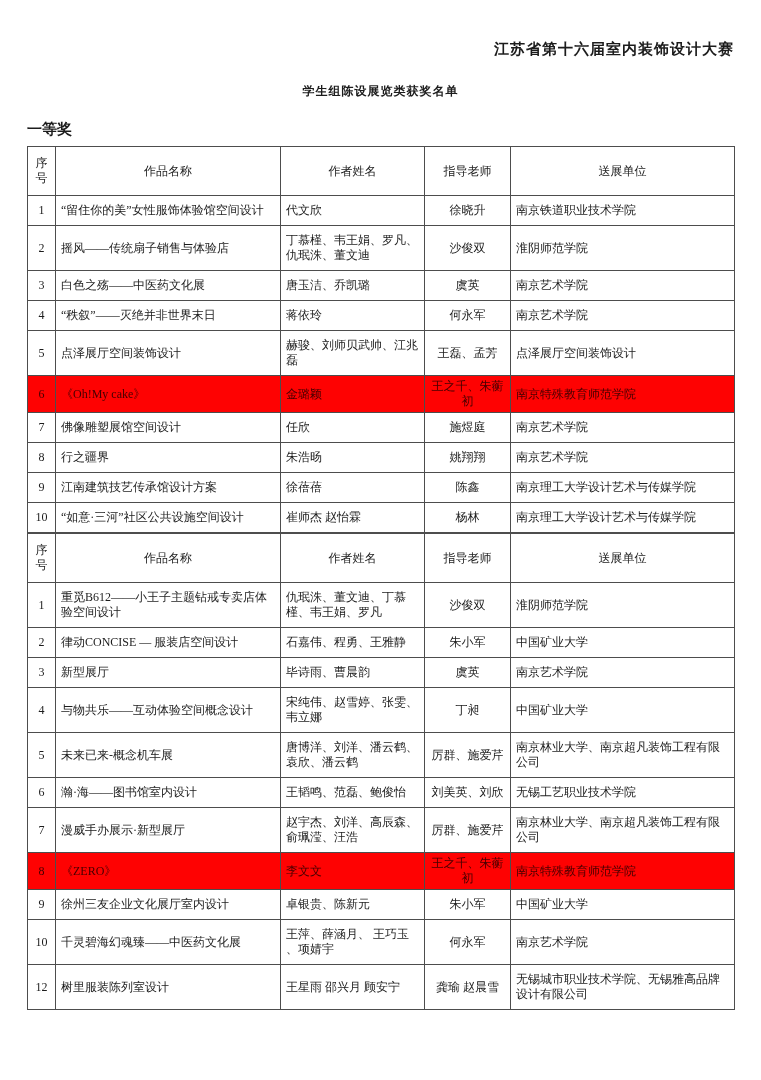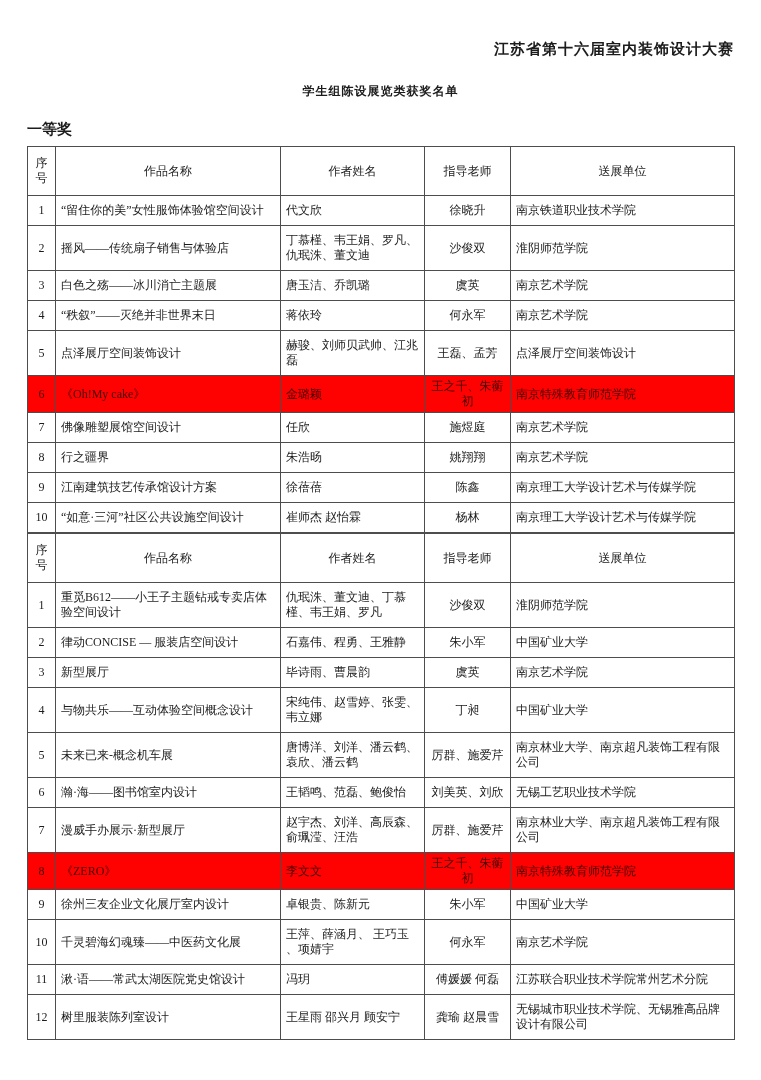--- a/index.html
+++ b/index.html
@@ -89,21 +89,21 @@
           </tr>
           <tr>
             <td class="cell-no">2</td>
             <td class="cell-title">摇风——传统扇子销售与体验店</td>
             <td class="cell-authors">丁慕槿、韦王娟、罗凡、仇珉洙、董文迪</td>
             <td class="cell-teachers">沙俊双</td>
             <td class="cell-unit">淮阴师范学院</td>
           </tr>
           <tr>
             <td class="cell-no">3</td>
-            <td class="cell-title">白色之殇——冰川消亡主题展</td>
+            <td class="cell-title">白色之殇——中医药文化展</td>
             <td class="cell-authors">唐玉洁、乔凯璐</td>
             <td class="cell-teachers">虞英</td>
             <td class="cell-unit">南京艺术学院</td>
           </tr>
           <tr>
             <td class="cell-no">4</td>
             <td class="cell-title">“秩叙”——灭绝并非世界末日</td>
             <td class="cell-authors">蒋依玲</td>
             <td class="cell-teachers">何永军</td>
             <td class="cell-unit">南京艺术学院</td>
@@ -237,27 +237,20 @@
             <td class="cell-unit">中国矿业大学</td>
           </tr>
           <tr>
             <td class="cell-no">10</td>
             <td class="cell-title">千灵碧海幻魂臻——中医药文化展</td>
             <td class="cell-authors">王萍、薛涵月、 王巧玉 、项婧宇</td>
             <td class="cell-teachers">何永军</td>
             <td class="cell-unit">南京艺术学院</td>
           </tr>
           <tr>
-            <td class="cell-no">11</td>
-            <td class="cell-title">湫·语——常武太湖医院党史馆设计</td>
-            <td class="cell-authors">冯玥</td>
-            <td class="cell-teachers">傅媛媛 何磊</td>
-            <td class="cell-unit">江苏联合职业技术学院常州艺术分院</td>
-          </tr>
-          <tr>
             <td class="cell-no">12</td>
             <td class="cell-title">树里服装陈列室设计</td>
             <td class="cell-authors">王星雨 邵兴月 顾安宁</td>
             <td class="cell-teachers">龚瑜 赵晨雪</td>
             <td class="cell-unit">无锡城市职业技术学院、无锡雅高品牌设计有限公司</td>
           </tr>
         </tbody>
     </table>
   </section>
 

